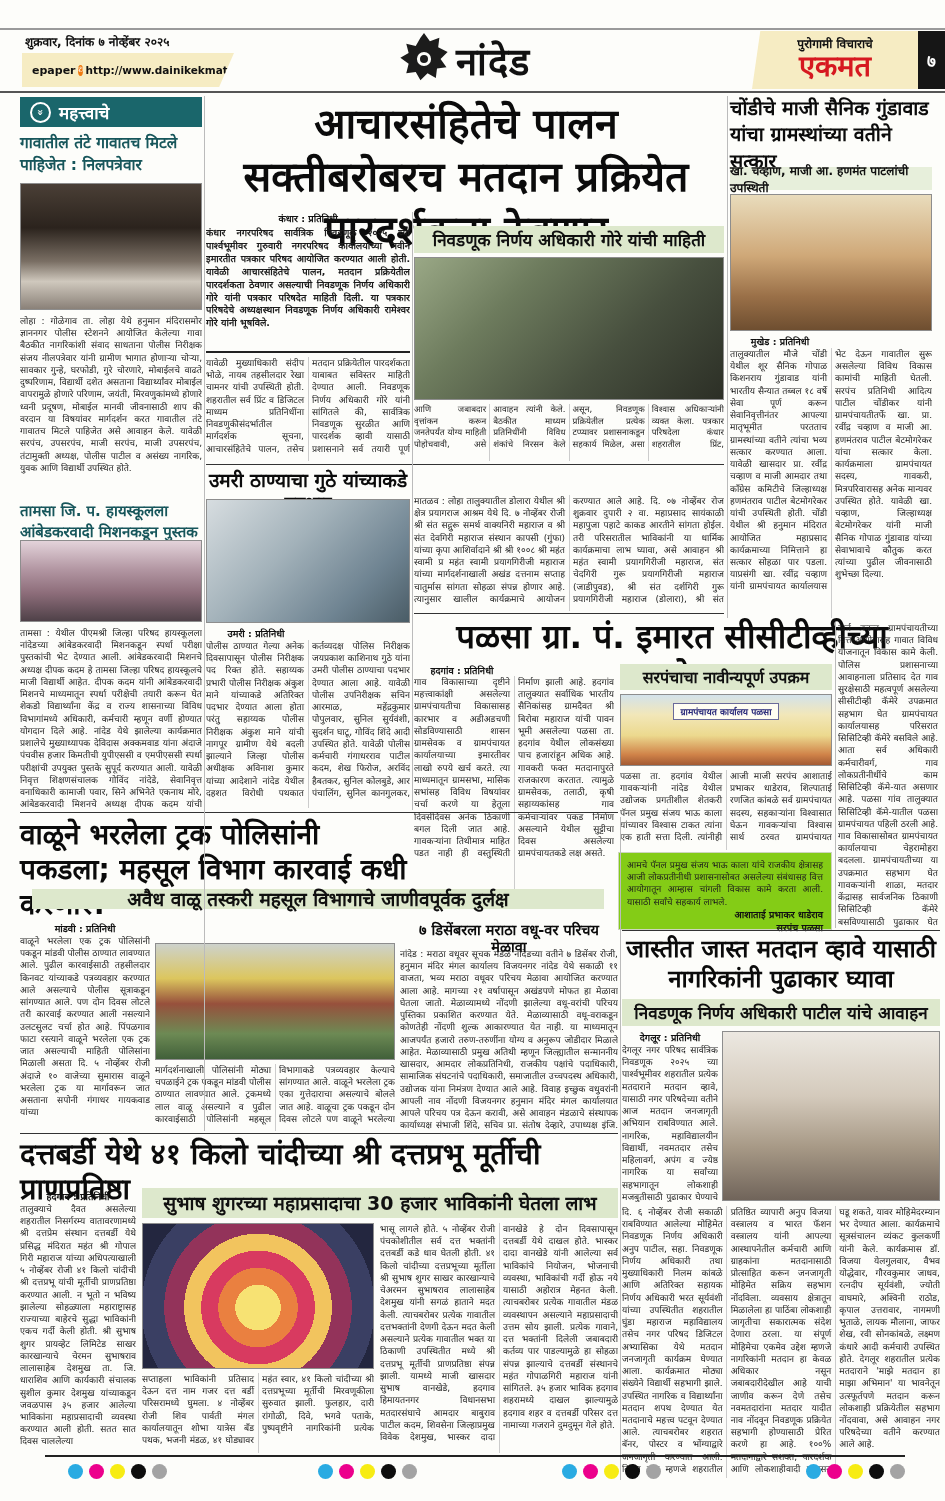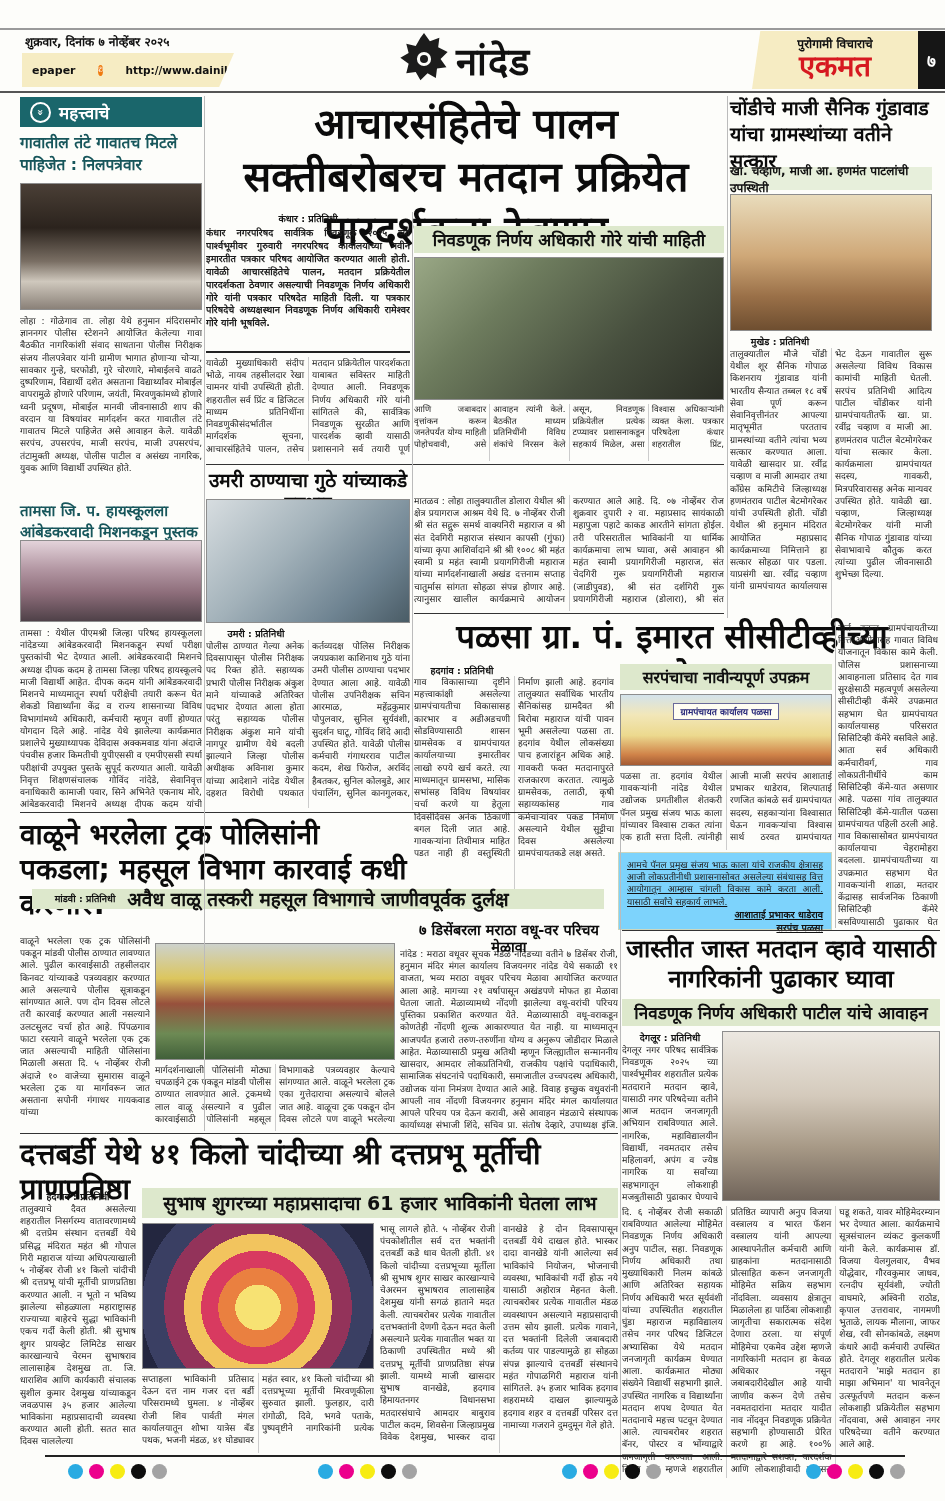--- a/index.html
+++ b/index.html
@@ -20,39 +20,39 @@
   .ph-group1{background:linear-gradient(180deg,#4a3f36 0%,#2b231d 35%,#7a6f64 62%,#cfc8bd 78%,#8a8178 100%);}
   .ph-tamsa{background:linear-gradient(180deg,#e3d3da 0%,#b397a3 35%,#8d6d7a 65%,#4f4148 100%);}
   .ph-meeting{background:linear-gradient(135deg,#9aa886 0%,#6d7b5d 30%,#474f3e 65%,#2c2f26 100%);}
   .ph-umari{background:linear-gradient(135deg,#d7dde0 0%,#a3b2ba 40%,#6e8391 75%,#4a5c66 100%);}
   .ph-chondi{background:linear-gradient(180deg,#e9dcbc 0%,#cfa878 45%,#9a7048 75%,#6e4e30 100%);}
   .ph-palsa{background:linear-gradient(180deg,#d3e2ea 0%,#f2e7b9 28%,#ecd98e 58%,#d08349 85%,#a35a33 100%);}
   .ph-truck{background:linear-gradient(180deg,#cdd2cc 0%,#dcc65e 30%,#97503c 52%,#6d8a54 78%,#41603a 100%);}
   .ph-flower{background:radial-gradient(circle at 50% 58%,#f7e273 0 16%,#ea8040 16% 28%,#d83a60 28% 40%,#f2c45e 40% 52%,#93335a 52% 66%,#3a3f63 66% 82%,#23263f 82% 100%);}
   .ph-deglur{background:linear-gradient(180deg,#ece8e1 0%,#d4cabc 38%,#a89a87 68%,#70645a 100%);}
   .cream{background:#f6ecc3;}
-  .quotebox{background:#7dd3fc;border:1px solid #cdd6bd;padding:6px 8px;text-decoration:underline;}
+  .quotebox{background:#84cc16;border:1px solid #cdd6bd;padding:6px 8px;}
   .dot{width:15px;height:15px;border-radius:50%;display:inline-block;margin-right:6px;vertical-align:middle;}
   .d-c{background:#2aabe2;} .d-m{background:#ec008c;} .d-y{background:#f7ec13;} .d-k{background:#0d0d0d;} .d-g{background:#a3a3a3;}
   .teal-bar{background:#1a666b;color:#fff;display:flex;align-items:center;gap:8px;padding:0 10px;}
   .imp-icon{width:17px;height:17px;border:2px solid #fff;border-radius:50%;display:flex;align-items:center;justify-content:center;
             font-size:10px;line-height:1;color:#fff;font-weight:700;transform:rotate(90deg);}
   .page-num{background:#161616;color:#fff;display:flex;align-items:center;justify-content:center;font-weight:700;}
   .sig{font-weight:800;text-align:right;font-size:9.5px;}
 </style>
 </head>
 <body>
 
 <div class="page">
 
   <div class="abs rule-h" style="left:0;top:28px;width:945px;height:2px;background:#9a9a9a;"></div>
 
   <div class="abs" style="left:25px;top:33px;font-size:12px;font-weight:700;">शुक्रवार, दिनांक ७ नोव्हेंबर २०२५</div>
 
-  <div class="abs cream" style="left:22px;top:53px;width:212px;height:26px;clip-path:polygon(0 0,100% 0,93% 100%,0 100%);display:flex;align-items:center;gap:22px;padding:17px 10px;">
+  <div class="abs cream" style="left:22px;top:53px;width:212px;height:26px;clip-path:polygon(0 0,100% 0,93% 100%,0 100%);display:flex;align-items:center;gap:2px;padding:17px 10px;">
     <span style="font-size:11px;font-weight:700;">epaper</span>
     <span style="width:11px;height:11px;border-radius:50%;background:#f07b10;display:inline-flex;align-items:center;justify-content:center;color:#fff;font-size:7px;">✆</span>
     <span style="font-size:10.5px;font-weight:700;">http://www.dainikekmat.com</span>
   </div>
 
   <span class="abs" style="left:398px;top:30px;width:52px;height:58px;">
     <svg viewBox="0 0 44 48" width="52" height="58">
         <path d="M22 2l5 7 8-3-1 8 8 4-6 6 5 7-8 1-1 8-7-4-6 6-4-7-8 1 2-8-7-5 7-4-2-8 8 2 4-7z" fill="#1c1c1c"></path>
         <circle cx="22" cy="24" r="6" fill="#fdfdfa"></circle>
         <circle cx="22" cy="24" r="3.4" fill="#1c1c1c"></circle>
@@ -119,33 +119,33 @@
 
   <div class="abs headline" style="left:730px;top:96px;width:202px;font-size:19.5px;line-height:1.35;">चोंडीचे माजी सैनिक गुंडावाड यांचा ग्रामस्थांच्या वतीने सत्कार</div>
   <div class="abs kicker" style="left:730px;top:167px;width:202px;height:23px;font-size:12px;background:#e7efdb;">खा. चव्हाण, माजी आ. हणमंत पाटलांची उपस्थिती</div>
   <div class="abs photo ph-chondi" style="left:730px;top:194px;width:202px;height:137px;"></div>
   <div class="abs dateline" style="left:730px;top:335px;width:100px;">मुखेड : प्रतिनिधी</div>
   <div class="abs body-text cols-2" style="left:730px;top:348px;width:202px;height:270px;overflow:hidden;">तालुक्यातील मौजे चोंडी येथील शूर सैनिक गोपाळ किशनराय गुंडावाड यांनी भारतीय सैन्यात तब्बल १८ वर्षे सेवा पूर्ण करून सेवानिवृत्तीनंतर आपल्या मातृभूमीत परतताच ग्रामस्थांच्या वतीने त्यांचा भव्य सत्कार करण्यात आला. यावेळी खासदार प्रा. रवींद्र चव्हाण व माजी आमदार तथा काँग्रेस कमिटीचे जिल्हाध्यक्ष हणमंतराव पाटील बेटमोगरेकर यांची उपस्थिती होती. चोंडी येथील श्री हनुमान मंदिरात आयोजित महाप्रसाद कार्यक्रमाच्या निमित्ताने हा सत्कार सोहळा पार पडला. याप्रसंगी खा. रवींद्र चव्हाण यांनी ग्रामपंचायत कार्यालयास भेट देऊन गावातील सुरू असलेल्या विविध विकास कामांची माहिती घेतली. सरपंच प्रतिनिधी आदित्य पाटील चोंडीकर यांनी ग्रामपंचायतीतर्फे खा. प्रा. रवींद्र चव्हाण व माजी आ. हणमंतराव पाटील बेटमोगरेकर यांचा सत्कार केला. कार्यक्रमाला ग्रामपंचायत सदस्य, गावकरी, मित्रपरिवारासह अनेक मान्यवर उपस्थित होते. यावेळी खा. चव्हाण, जिल्हाध्यक्ष बेटमोगरेकर यांनी माजी सैनिक गोपाळ गुंडावाड यांच्या सेवाभावाचे कौतुक करत त्यांच्या पुढील जीवनासाठी शुभेच्छा दिल्या.</div>
 
   <div class="abs rule-h" style="left:20px;top:812px;width:598px;height:1px;background:#333;"></div>
   <div class="abs headline" style="left:20px;top:817px;width:388px;font-size:28px;line-height:1.25;">वाळूने भरलेला ट्रक पोलिसांनी पकडला; महसूल विभाग कारवाई कधी करणार?</div>
   <div class="abs kicker" style="left:32px;top:889px;width:572px;height:20px;font-size:19px;">अवैध वाळू तस्करी महसूल विभागाचे जाणीवपूर्वक दुर्लक्ष</div>
-  <div class="abs dateline" style="left:20px;top:892px;width:130px;">मांडवी : प्रतिनिधी</div>
+  <div class="abs dateline" style="left:20px;top:922px;width:130px;">मांडवी : प्रतिनिधी</div>
   <div class="abs body-text" style="left:20px;top:935px;width:130px;height:196px;overflow:hidden;">वाळूने भरलेला एक ट्रक पोलिसांनी पकडून मांडवी पोलीस ठाण्यात लावण्यात आले. पुढील कारवाईसाठी तहसीलदार किनवट यांच्याकडे पत्रव्यवहार करण्यात आले असल्याचे पोलीस सूत्राकडून सांगण्यात आले. पण दोन दिवस लोटले तरी कारवाई करण्यात आली नसल्याने उलटसुलट चर्चा होत आहे. पिंपळगाव फाटा रस्त्याने वाळूने भरलेला एक ट्रक जात असल्याची माहिती पोलिसांना मिळाली असता दि. ५ नोव्हेंबर रोजी अंदाजे १० वाजेच्या सुमारास वाळूने भरलेला ट्रक या मार्गावरून जात असताना सपोनी गंगाधर गायकवाड यांच्या</div>
   <div class="abs photo ph-truck" style="left:155px;top:943px;width:240px;height:117px;"></div>
   <div class="abs body-text cols-2" style="left:155px;top:1064px;width:240px;height:67px;overflow:hidden;">मार्गदर्शनाखाली पोलिसांनी मोठ्या चपळाईने ट्रक पकडून मांडवी पोलीस ठाण्यात लावण्यात आले. ट्रकमध्ये लाल वाळू असल्याने व पुढील कारवाईसाठी पोलिसांनी महसूल विभागाकडे पत्रव्यवहार केल्याचे सांगण्यात आले. वाळूने भरलेला ट्रक एका गुत्तेदाराचा असल्याचे बोलले जात आहे. वाळूचा ट्रक पकडून दोन दिवस लोटले पण वाळूने भरलेल्या ट्रकवर महसूल विभागाकडून अद्यापपर्यंत कारवाई करण्यात आली नसल्याने तर्क-वितर्क लावले जात आहेत.</div>
 
   <div class="abs headline centered" style="left:400px;top:922px;width:218px;font-size:14.5px;line-height:1.2;">७ डिसेंबरला मराठा वधू-वर परिचय मेळावा</div>
   <div class="abs body-text" style="left:400px;top:948px;width:218px;height:183px;overflow:hidden;">नांदेड : मराठा वधूवर सूचक मंडळ नांदेडच्या वतीने ७ डिसेंबर रोजी, हनुमान मंदिर मंगल कार्यालय विजयनगर नांदेड येथे सकाळी ११ वाजता, भव्य मराठा वधूवर परिचय मेळावा आयोजित करण्यात आला आहे. मागच्या २१ वर्षापासून अखंडपणे मोफत हा मेळावा घेतला जातो. मेळाव्यामध्ये नोंदणी झालेल्या वधू-वरांची परिचय पुस्तिका प्रकाशित करण्यात येते. मेळाव्यासाठी वधू-वराकडून कोणतेही नोंदणी शुल्क आकारण्यात येत नाही. या माध्यमातून आजपर्यंत हजारो तरुण-तरुणींना योग्य व अनुरूप जोडीदार मिळाले आहेत. मेळाव्यासाठी प्रमुख अतिथी म्हणून जिल्ह्यातील सन्माननीय खासदार, आमदार लोकप्रतिनिधी, राजकीय पक्षांचे पदाधिकारी, सामाजिक संघटनांचे पदाधिकारी, समाजातील उच्चपदस्थ अधिकारी, उद्योजक यांना निमंत्रण देण्यात आले आहे. विवाह इच्छुक वधुवरांनी आपली नाव नोंदणी विजयनगर हनुमान मंदिर मंगल कार्यालयात आपले परिचय पत्र देऊन करावी, असे आवाहन मंडळाचे संस्थापक कार्याध्यक्ष संभाजी शिंदे, सचिव प्रा. संतोष देव्हारे, उपाध्यक्ष इंजि. तानाजी हुशेकर, दिगंबर कदम, कोषाध्यक्ष अॅड. एल.जी. पुयड, श्री शिवाजी खुडे यांनी केले आहे.</div>
 
   <div class="abs rule-h" style="left:20px;top:1133px;width:598px;height:1px;background:#333;"></div>
   <div class="abs headline" style="left:20px;top:1137px;width:600px;font-size:29px;line-height:1.2;">दत्तबर्डी येथे ४१ किलो चांदीच्या श्री दत्तप्रभू मूर्तीची प्राणप्रतिष्ठा</div>
   <div class="abs dateline" style="left:20px;top:1190px;width:116px;">हदगाव : प्रतिनिधी</div>
   <div class="abs body-text" style="left:20px;top:1203px;width:116px;height:252px;overflow:hidden;">तालुक्याचे दैवत असलेल्या शहरातील निसर्गरम्य वातावरणामध्ये श्री दत्तप्रेम संस्थान दत्तबर्डी येथे प्रसिद्ध मंदिरात महंत श्री गोपाल गिरी महाराज यांच्या अधिपत्याखाली ५ नोव्हेंबर रोजी ४१ किलो चांदीची श्री दत्तप्रभू यांची मूर्तीची प्राणप्रतिष्ठा करण्यात आली. न भूतो न भविष्य झालेल्या सोहळ्याला महाराष्ट्रासह राज्याच्या बाहेरचे सुद्धा भाविकांनी एकच गर्दी केली होती. श्री सुभाष शुगर प्रायव्हेट लिमिटेड साखर कारखान्याचे चेरमन सुभाषराव लालासाहेब देशमुख ता. जि. धाराशिव आणि कार्यकारी संचालक सुशील कुमार देशमुख यांच्याकडून जवळपास ३५ हजार आलेल्या भाविकांना महाप्रसादाची व्यवस्था करण्यात आली होती. सतत सात दिवस चाललेल्या</div>
-  <div class="abs kicker" style="left:142px;top:1188px;width:476px;height:30px;font-size:19px;">सुभाष शुगरच्या महाप्रसादाचा 61 हजार भाविकांनी घेतला लाभ</div>
+  <div class="abs kicker" style="left:142px;top:1188px;width:476px;height:30px;font-size:19px;">सुभाष शुगरच्या महाप्रसादाचा 30 हजार भाविकांनी घेतला लाभ</div>
   <div class="abs photo ph-flower" style="left:142px;top:1223px;width:232px;height:146px;"></div>
   <div class="abs body-text cols-2" style="left:142px;top:1373px;width:232px;height:80px;overflow:hidden;">सप्ताहला भाविकांनी प्रतिसाद देऊन दत्त नाम गजर दत्त बर्डी परिसरामध्ये घुमला. ४ नोव्हेंबर रोजी शिव पार्वती मंगल कार्यालयातून शोभा यात्रेस बँड पथक, भजनी मंडळ, ४१ घोड्यावर महंत स्वार, ४१ किलो चांदीच्या श्री दत्तप्रभूच्या मूर्तीची मिरवणूकीला सुरुवात झाली. फुलहार, दारी रांगोळी, दिवे, भगवे पताके, पुष्पवृष्टीने नागरिकांनी प्रत्येक गल्लीमध्ये पालखीचे स्वागत केले. श्री दत्तप्रभू अवतारले असे</div>
   <div class="abs body-text cols-2" style="left:380px;top:1223px;width:238px;height:230px;overflow:hidden;">भासू लागले होते. ५ नोव्हेंबर रोजी पंचकोशीतील सर्व दत्त भक्तांनी दत्तबर्डी कडे धाव घेतली होती. ४१ किलो चांदीच्या दत्तप्रभूच्या मूर्तीला श्री सुभाष शुगर साखर कारखान्याचे चेअरमन सुभाषराव लालासाहेब देशमुख यांनी सगळं हाताने मदत केली. त्याचबरोबर प्रत्येक गावातील दत्तभक्तांनी देणगी देऊन मदत केली असल्याने प्रत्येक गावातील भक्त या ठिकाणी उपस्थितीत मध्ये श्री दत्तप्रभू मूर्तीची प्राणप्रतिष्ठा संपन्न झाली. यामध्ये माजी खासदार सुभाष वानखेडे, हदगाव हिमायतनगर विधानसभा मतदारसंघाचे आमदार बाबुराव पाटील कदम, शिवसेना जिल्हाप्रमुख विवेक देशमुख, भास्कर दादा वानखेडे हे दोन दिवसापासून दत्तबर्डी येथे दाखल होते. भास्कर दादा वानखेडे यांनी आलेल्या सर्व भाविकांचे नियोजन, भोजनाची व्यवस्था, भाविकांची गर्दी होऊ नये यासाठी अहोरात्र मेहनत केली. त्याचबरोबर प्रत्येक गावातील मंडळ व्यवस्थापन असल्याने महाप्रसादाची उत्तम सोय झाली. प्रत्येक गावाने, दत्त भक्तांनी दिलेली जबाबदारी कर्तव्य पार पाडल्यामुळे हा सोहळा संपन्न झाल्याचे दत्तबर्डी संस्थानचे महंत गोपाळगिरी महाराज यांनी सांगितले. ३५ हजार भाविक हदगाव शहरामध्ये दाखल झाल्यामुळे हदगाव शहर व दत्तबर्डी परिसर दत्त नामाच्या गजराने दुमदुमून गेले होते.</div>
 
   <div class="abs rule-h" style="left:622px;top:930px;width:318px;height:1px;background:#333;"></div>
   <div class="abs kicker" style="left:622px;top:999px;width:318px;height:27px;font-size:17px;">निवडणूक निर्णय अधिकारी पाटील यांचे आवाहन</div>
   <div class="abs headline centered" style="left:622px;top:934px;width:318px;font-size:24px;line-height:1.25;">जास्तीत जास्त मतदान व्हावे यासाठी नागरिकांनी पुढाकार घ्यावा</div>
   <div class="abs dateline" style="left:622px;top:1031px;width:96px;">देगलूर : प्रतिनिधी</div>
   <div class="abs body-text" style="left:622px;top:1044px;width:96px;height:158px;overflow:hidden;">देगलूर नगर परिषद सार्वत्रिक निवडणूक २०२५ च्या पार्श्वभूमीवर शहरातील प्रत्येक मतदाराने मतदान व्हावे, यासाठी नगर परिषदेच्या वतीने आज मतदान जनजागृती अभियान राबविण्यात आले. नागरिक, महाविद्यालयीन विद्यार्थी, नवमतदार तसेच महिलावर्ग, अपंग व ज्येष्ठ नागरिक या सर्वांच्या सहभागातून लोकशाही मजबुतीसाठी पुढाकार घेण्याचे आवाहन निवडणूक निर्णय अधिकारी अनुप पाटील यांनी केले.</div>
   <div class="abs photo ph-deglur" style="left:722px;top:1031px;width:218px;height:170px;"></div>

